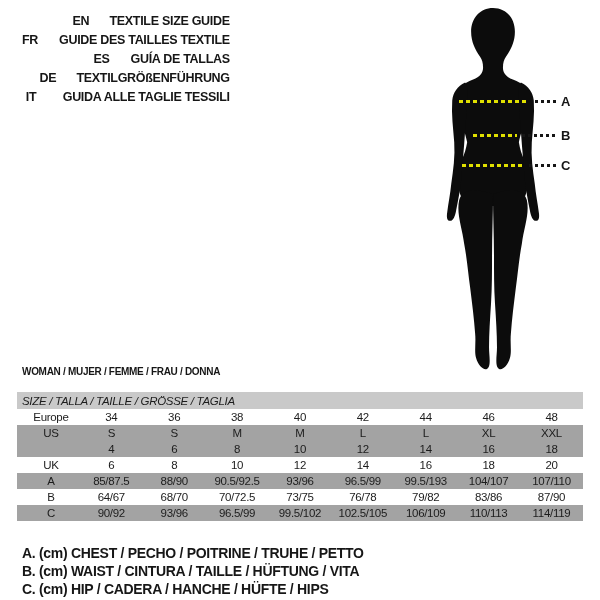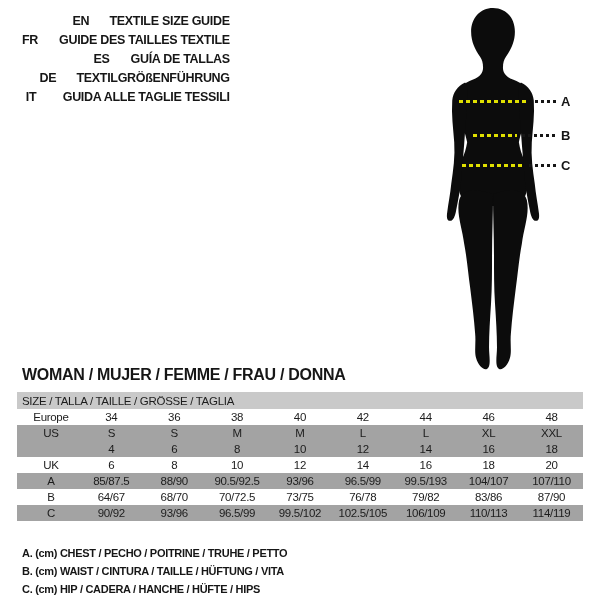--- a/index.html
+++ b/index.html
@@ -20,31 +20,31 @@
   #mline-a-inner{left:459px;top:100px;width:70px;}
   #mline-a-outer{left:535px;top:100px;width:22px;}
   #mlabel-a{top:94px;}
   #mline-b-inner{left:473px;top:134px;width:44px;}
   #mline-b-outer{left:522px;top:134px;width:35px;}
   #mlabel-b{top:128px;}
   #mline-c-inner{left:462px;top:164px;width:63px;}
   #mline-c-outer{left:529px;top:164px;width:28px;}
   #mlabel-c{top:158px;}
   
-  .section-title{position:absolute;left:22px;top:366px;font-weight:700;font-size:16px;letter-spacing:-0.3px;}
+  .section-title{position:absolute;left:22px;top:366px;font-weight:700;font-size:10px;letter-spacing:-0.3px;}
   
   .size-table{position:absolute;left:17px;top:392px;width:566px;border-collapse:collapse;table-layout:fixed;
     font-size:11.5px;letter-spacing:-0.3px;color:#1c1c1c;}
-  .size-table th{background:#c9c9c9;text-align:left;font-weight:400;height:15px;padding:1px 0 1px 5px;font-size:11.5px;}
+  .size-table th{background:#c9c9c9;text-align:left;font-weight:400;height:15px;padding:1px 0 1px 5px;font-size:11.5px;font-style:italic;}
   .size-table td{height:16px;padding:0;text-align:center;white-space:nowrap;}
   .size-table td.rowlabel{text-align:center;padding-left:5px;width:84px;}
   .size-table tr.shaded td{background:#a3a3a3;}
   
   .legend{position:absolute;left:22px;top:544px;}
-  .legend-row{font-weight:700;font-size:11px;line-height:18px;letter-spacing:-0.3px;}
+  .legend-row{font-weight:700;font-size:14px;line-height:18px;letter-spacing:-0.3px;}
 </style>
 </head>
 <body>
 
 <div class="lang-block">
   <div class="lang-row">
     <span class="lang-code">EN</span>
     <span class="lang-title">TEXTILE SIZE GUIDE</span>
   </div>
   <div class="lang-row">

